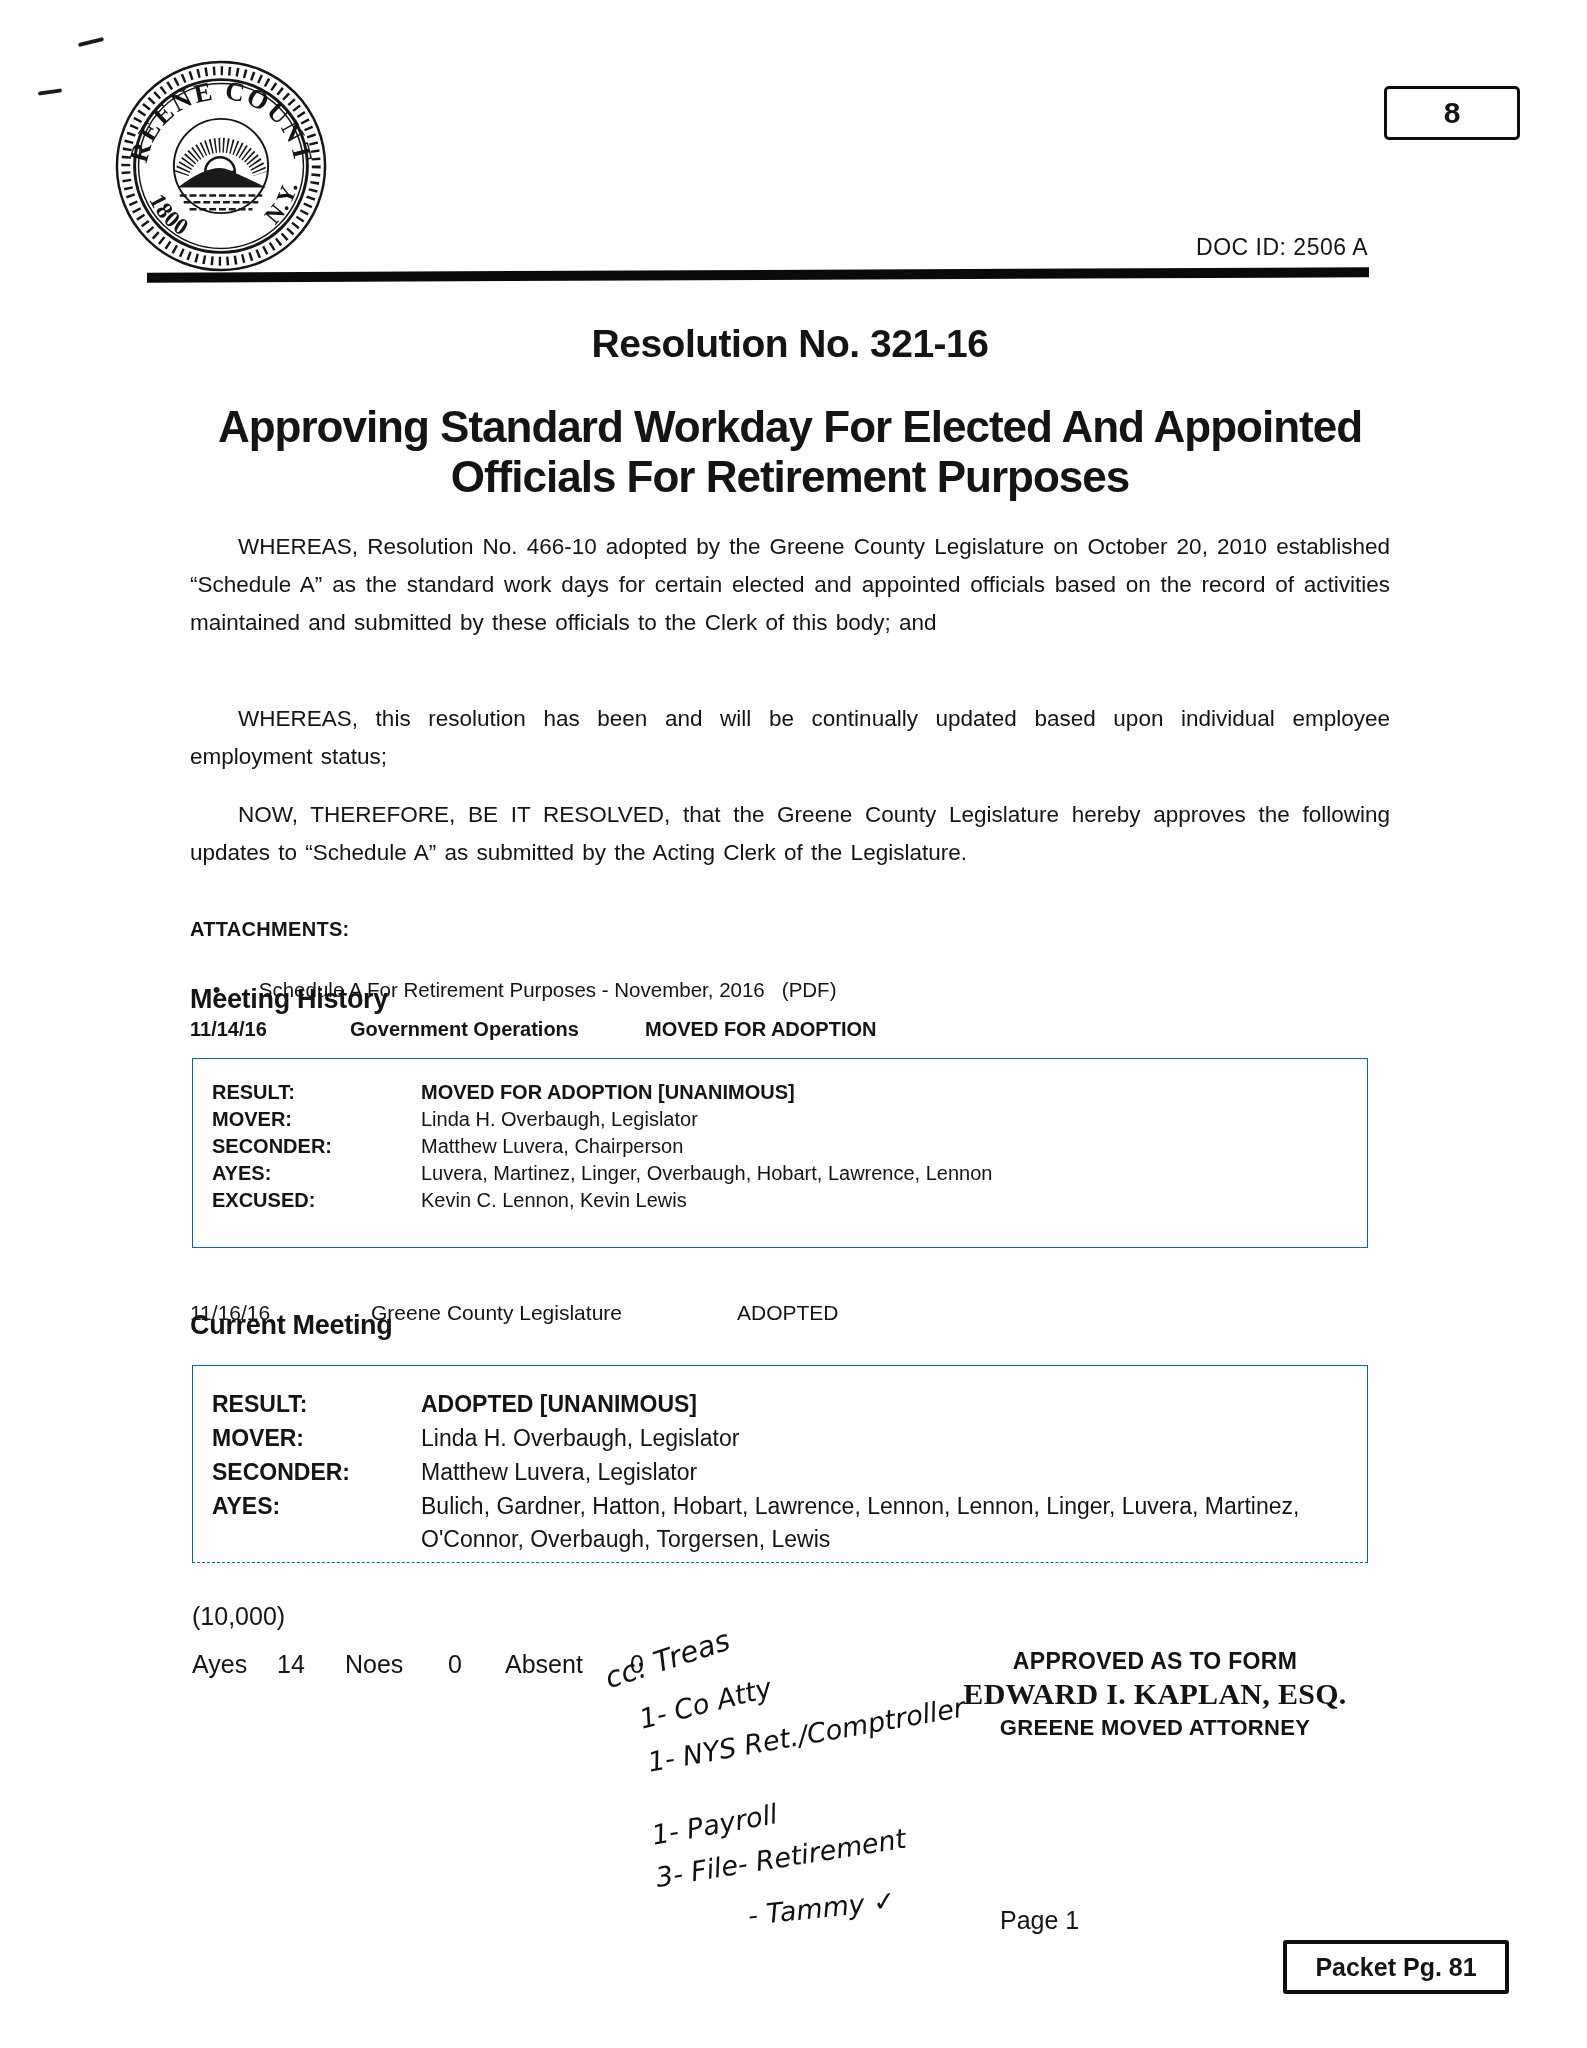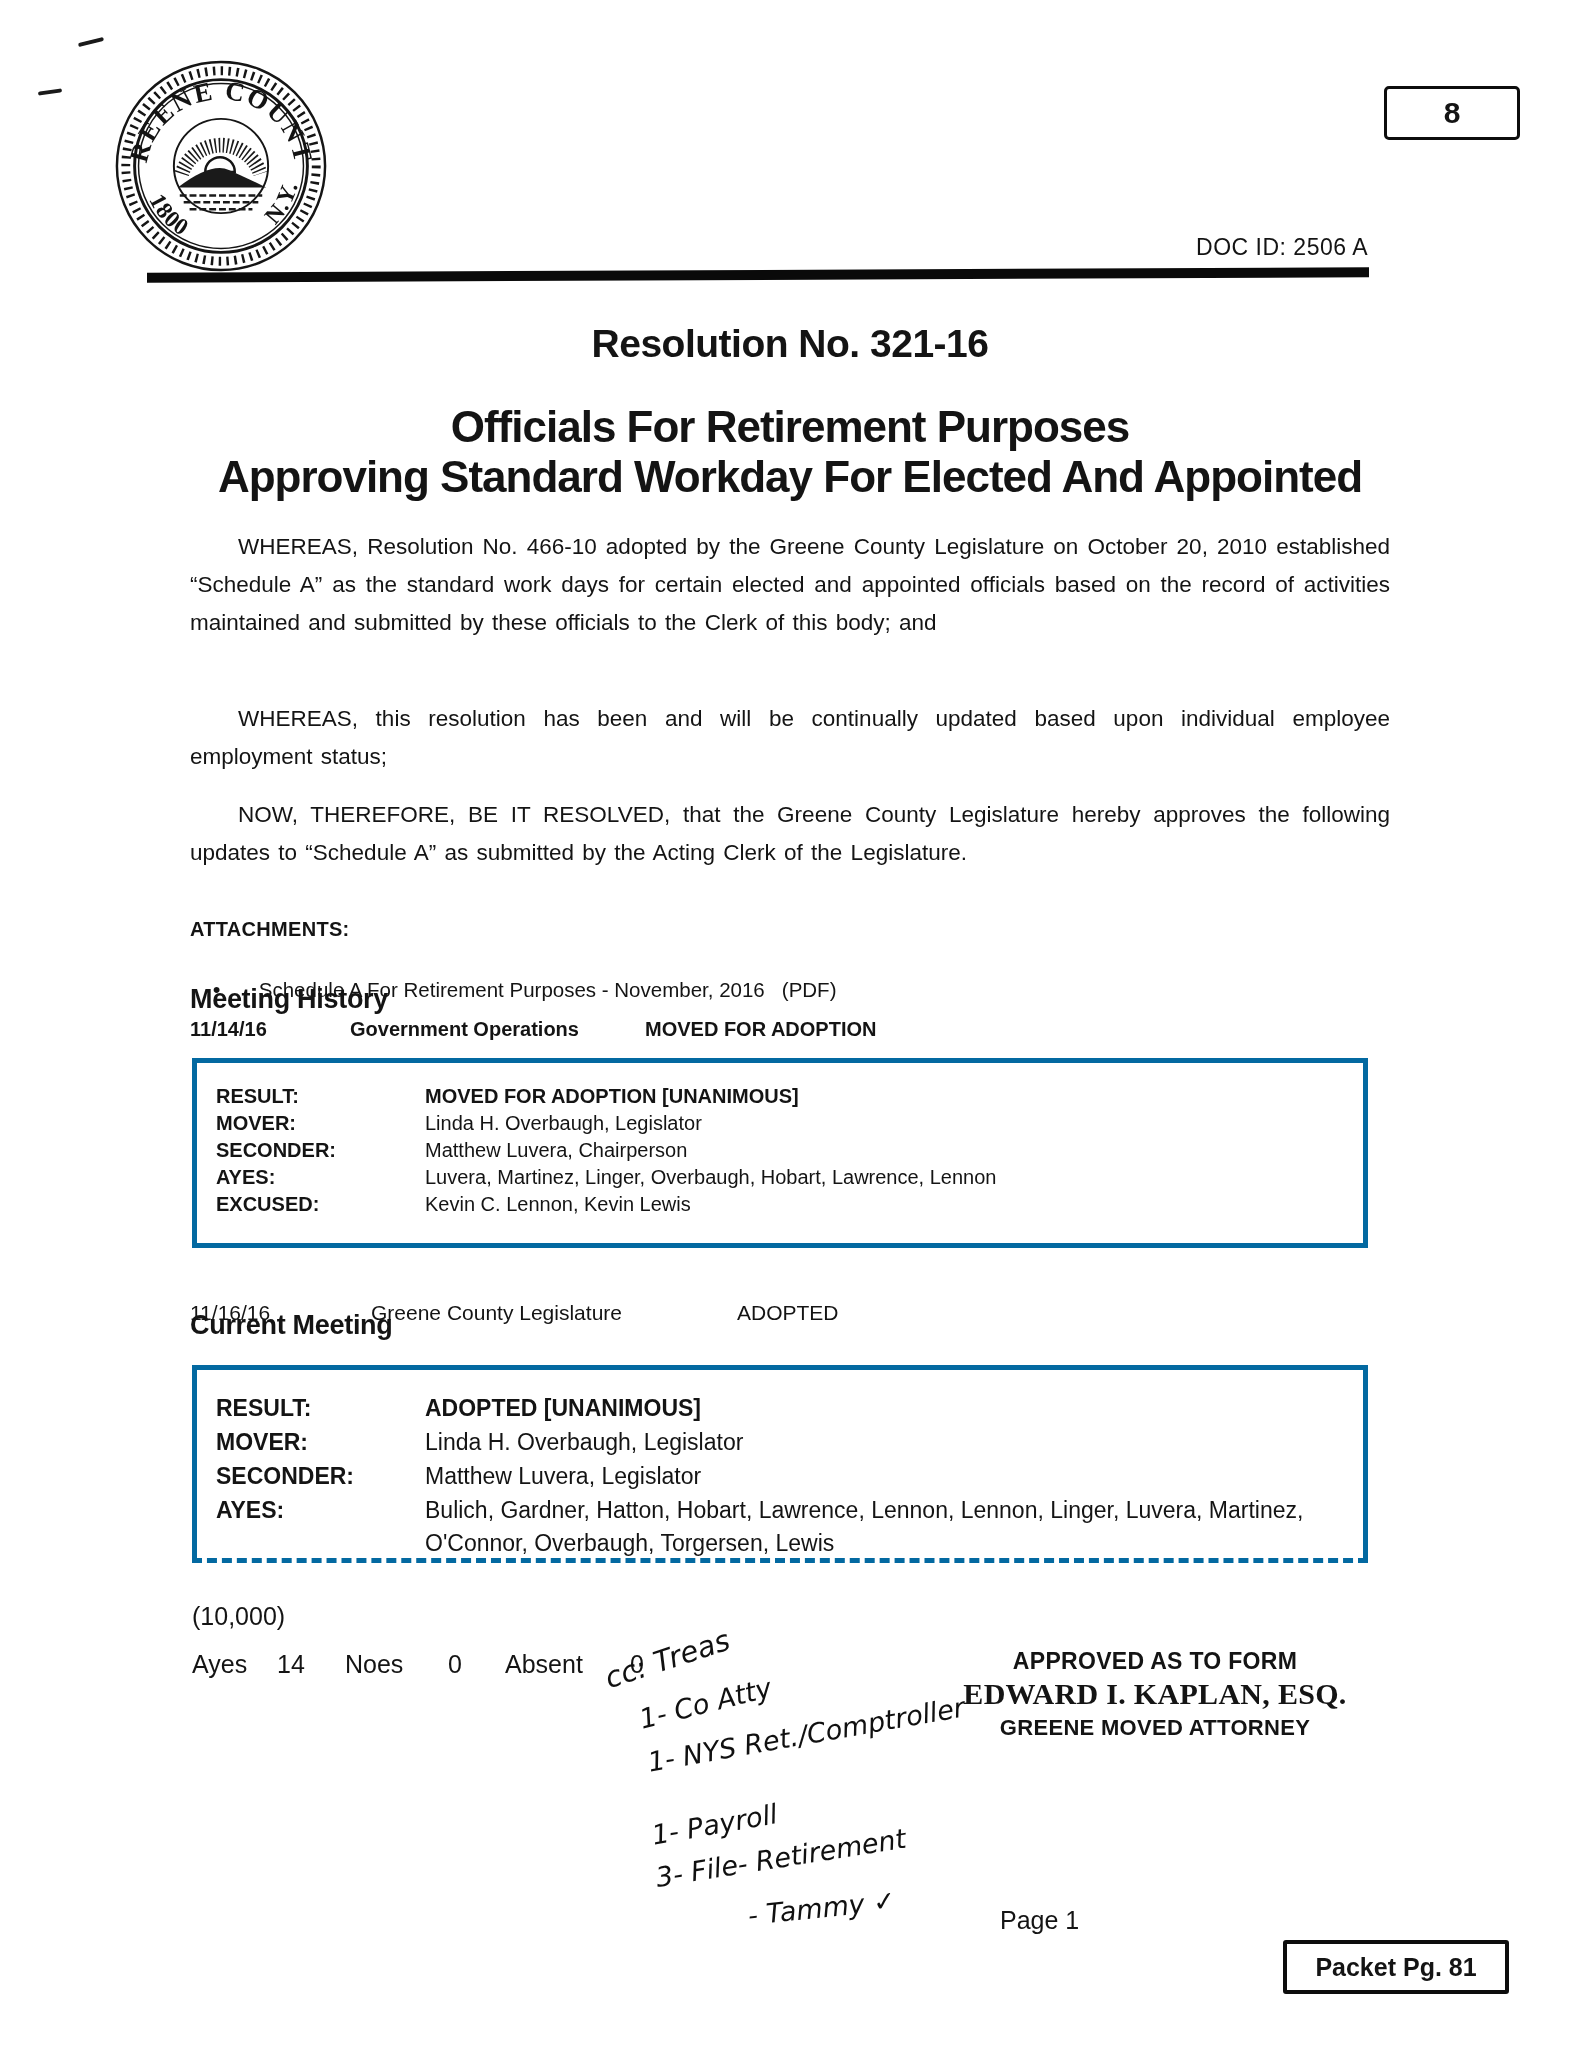--- a/index.html
+++ b/index.html
@@ -43,21 +43,21 @@
   .attach-item .bullet{display:inline-block;width:46px;}
   .attach-item .bullet::before{content:"•";font-size:22px;}
 
   .mh-heading{left:190px;top:984px;font-size:27px;font-weight:bold;letter-spacing:-0.3px;}
   .mh-row{top:1018px;font-size:20px;font-weight:bold;}
   .cm-heading{left:190px;top:1310px;font-size:27px;font-weight:bold;letter-spacing:-0.3px;}
   .cm-row{top:1301px;font-size:21px;}
 
   .result-box{
     left:192px;width:1176px;
-    border:5px solid #0369a1;
+    border:1px solid #0369a1;
     box-sizing:border-box;
   }
   .box1{top:1058px;height:190px;}
   .box2{top:1365px;height:198px;border-bottom-style:dashed;}
   .box-row{position:absolute;left:19px;display:flex;}
   .box-row .lbl{width:209px;font-weight:bold;flex:none;}
   .box-row .val{width:920px;}
   .box1 .box-row{font-size:20px;line-height:26px;}
   .box2 .box-row{font-size:23px;line-height:33px;}
   .b1r0{top:20px;}.b1r1{top:47px;}.b1r2{top:74px;}.b1r3{top:101px;}.b1r4{top:128px;}
@@ -129,22 +129,22 @@
 
   <div class="abs corner-tab">
     <span>8</span>
   </div>
 
   <div class="abs doc-id">DOC ID: 2506 A</div>
   <div class="abs top-rule"></div>
 
   <div class="abs res-no">Resolution No. 321-16</div>
   <div class="abs subject">
+    <div>Approving Standard Workday For Elected And Appointed</div>
     <div>Officials For Retirement Purposes</div>
-    <div>Approving Standard Workday For Elected And Appointed</div>
   </div>
 
   <div class="abs para p1">WHEREAS, Resolution No. 466-10 adopted by the Greene County Legislature on October 20, 2010 established “Schedule A” as the standard work days for certain elected and appointed officials based on the record of activities maintained and submitted by these officials to the Clerk of this body; and</div>
   <div class="abs para p2">WHEREAS, this resolution has been and will be continually updated based upon individual employee employment status;</div>
   <div class="abs para p3">NOW, THEREFORE, BE IT RESOLVED, that the Greene County Legislature hereby approves the following updates to “Schedule A” as submitted by the Acting Clerk of the Legislature.</div>
 
   <div class="abs attach-heading">ATTACHMENTS:</div>
   <div class="abs attach-item">
     <span class="bullet"></span><span>Schedule A For Retirement Purposes - November, 2016   (PDF)</span>
   </div>

